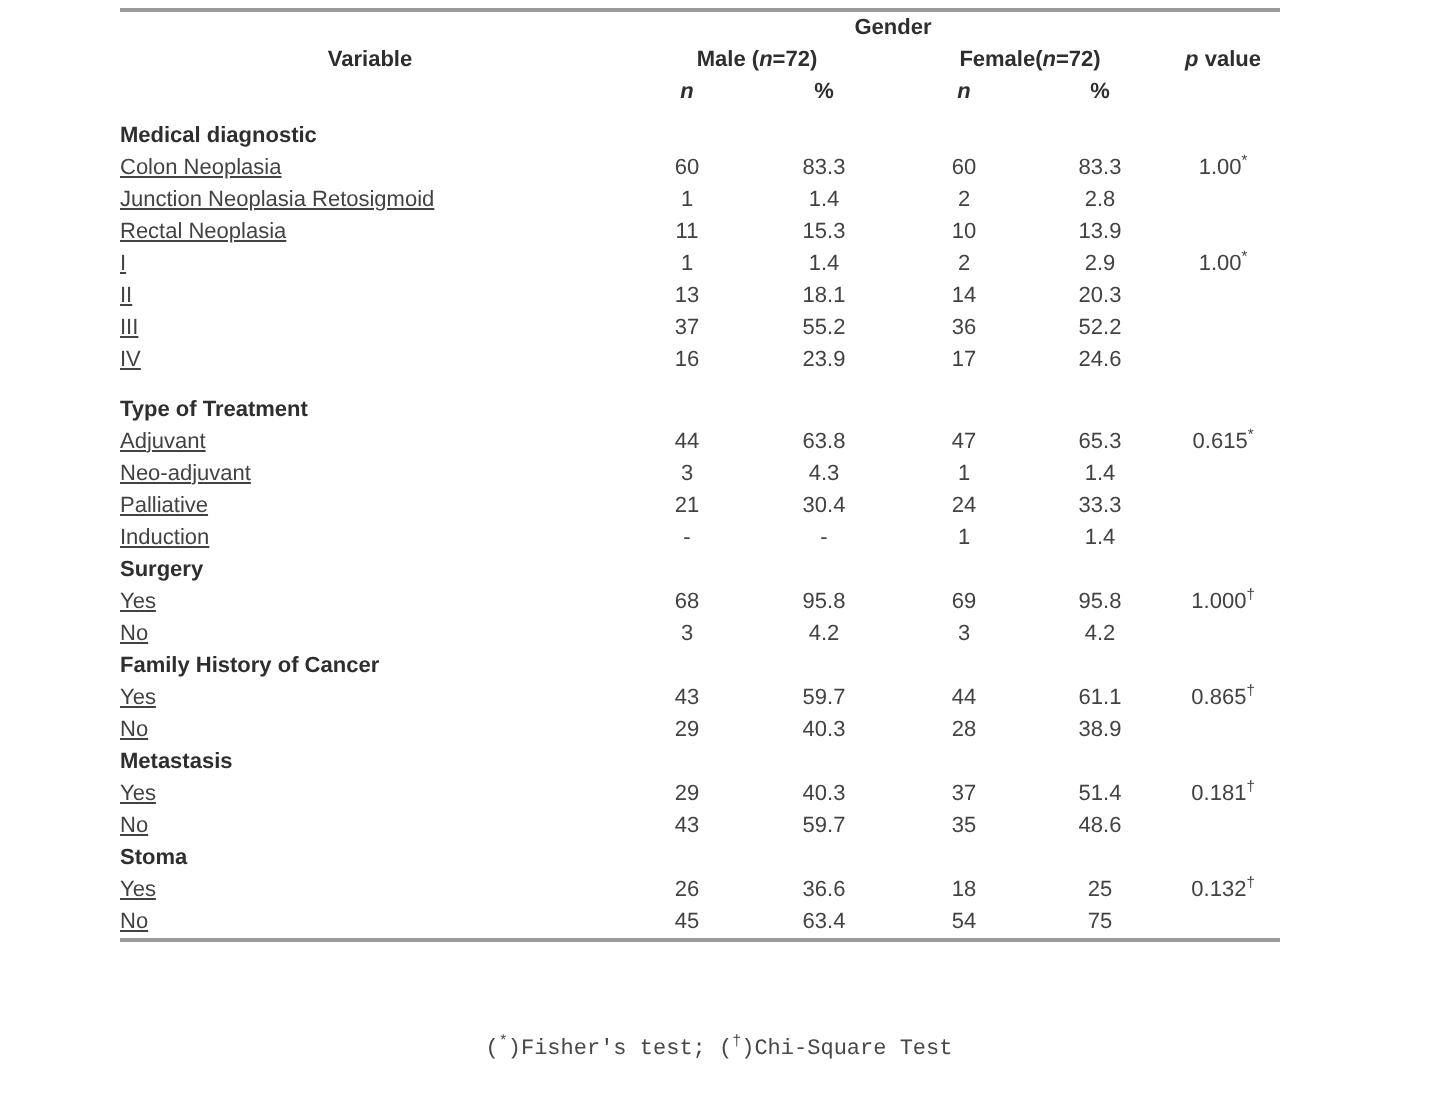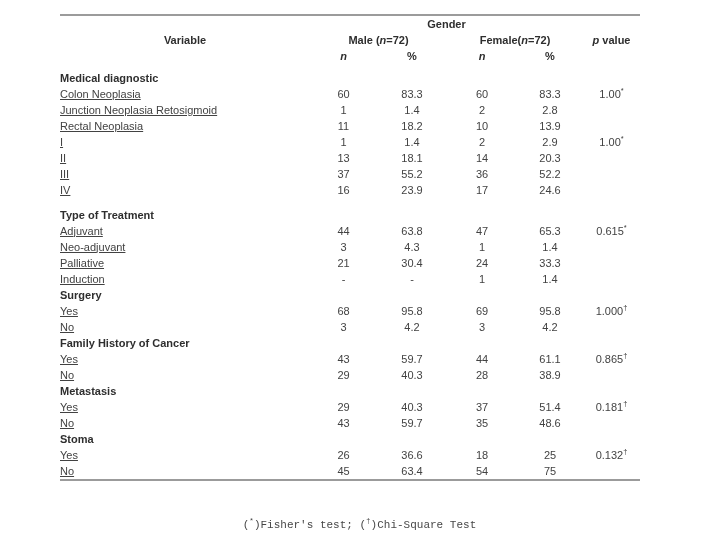--- a/index.html
+++ b/index.html
@@ -5,21 +5,21 @@
   html,body{margin:0;padding:0;background:#ffffff;}
   .sheet{
     position:relative;
     width:719px;height:557px;
     background:#ffffff;
     font-family:"Liberation Sans","DejaVu Sans",sans-serif;
     color:#3d3d3d;
     overflow:hidden;
   }
   table.t{
-    position:absolute;left:60px;top:14px;width:580px;
+    position:absolute;left:60px;top:4px;width:580px;
     border-collapse:collapse;table-layout:fixed;
     border-top:2px solid #9b9b9b;
     border-bottom:2px solid #9b9b9b;
   }
   table.t td{
     font-size:11px;line-height:13px;height:16px;
     padding:0;vertical-align:middle;
     white-space:nowrap;overflow:visible;
   }
   thead td{height:17px;}
@@ -93,21 +93,21 @@
         <td class="lbl">Junction Neoplasia Retosigmoid</td>
         <td class="num">1</td>
         <td class="num">1.4</td>
         <td class="num">2</td>
         <td class="num">2.8</td>
         <td class="pv"><span></span><sup></sup></td>
       </tr>
       <tr>
         <td class="lbl">Rectal Neoplasia</td>
         <td class="num">11</td>
-        <td class="num">18.2</td>
+        <td class="num">15.3</td>
         <td class="num">10</td>
         <td class="num">13.9</td>
         <td class="pv"><span></span><sup></sup></td>
       </tr>
 
       <tr>
         <td class="lbl">I</td>
         <td class="num">1</td>
         <td class="num">1.4</td>
         <td class="num">2</td>

